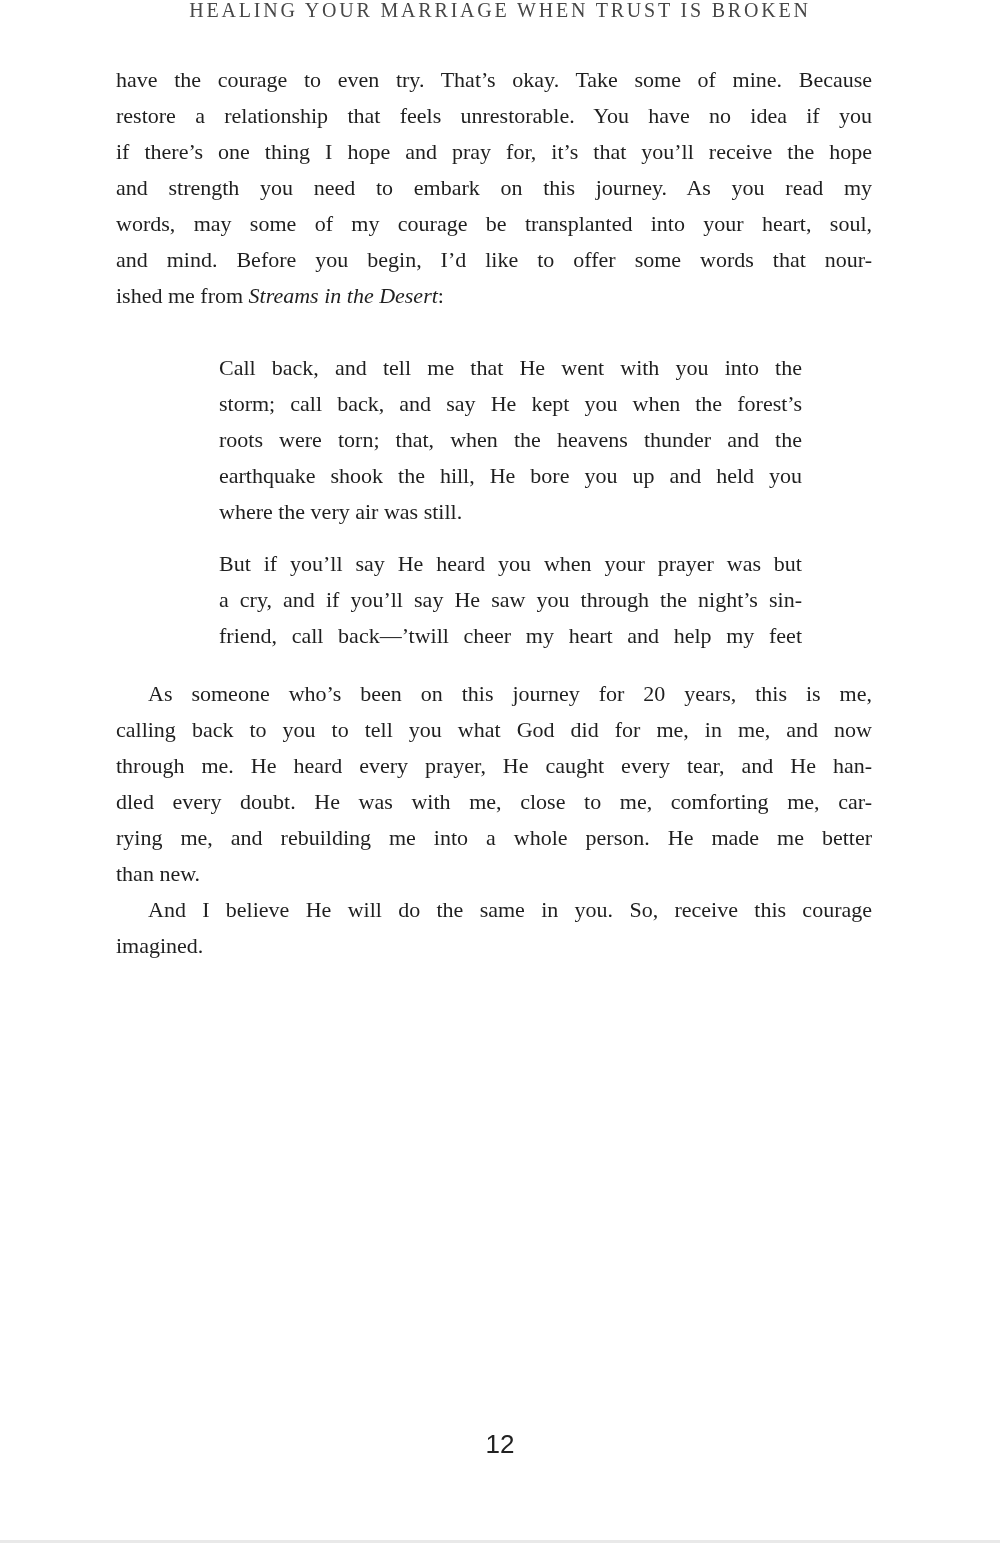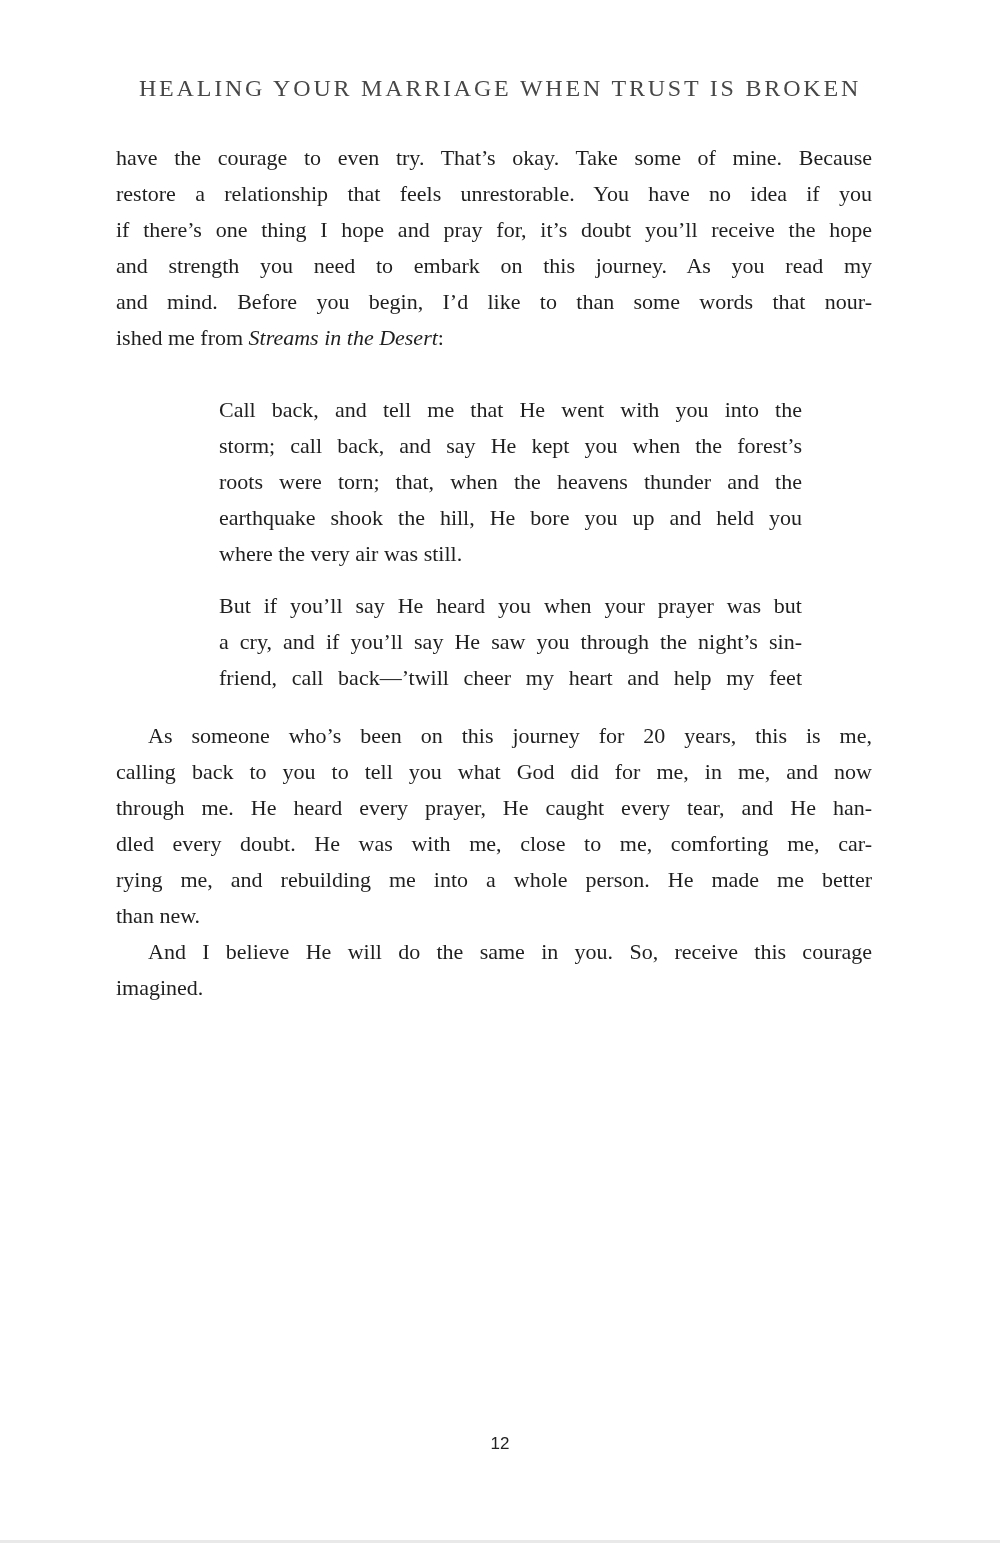--- a/index.html
+++ b/index.html
@@ -7,23 +7,22 @@
     position: relative;
     width: 1000px;
     height: 1543px;
     background: #ffffff;
     font-family: "Liberation Serif", serif;
     color: #1f1f1f;
     overflow: hidden;
     margin: 0 auto;
   }
   .running-header {
-    padding-top: 78px;
     text-align: center;
-    font-size: 24px;
+    font-size: 20px;
     line-height: 20px;
     letter-spacing: 2.8px;
     color: #474747;
     font-weight: 400;
   }
   .content {
     margin-top: 42px;
     margin-left: 116px;
     width: 756px;
     font-size: 22px;
@@ -42,21 +41,21 @@
   .line.first-indent { text-indent: 32px; }
   .line i { font-style: italic; margin-top: 16px; }
   .line sup { font-size: 0.62em; vertical-align: super; line-height: 0; }
   .page-footer {
     position: absolute;
     top: 1431px;
     left: 0;
     width: 100%;
     text-align: center;
     font-family: "Liberation Sans", sans-serif;
-    font-size: 17px;
+    font-size: 26px;
     line-height: 26px;
     color: #222222;
   }
   .bottom-edge {
     position: absolute;
     bottom: 0;
     left: 0;
     width: 100%;
     height: 3px;
     background: #e9e9e9;
@@ -65,23 +64,24 @@
 </head>
 <body>
 
 <div class="page">
   <div class="running-header">HEALING YOUR MARRIAGE WHEN TRUST IS BROKEN</div>
 
   <div class="content">
       <div class="para body">
         <div class="line j">have the courage to even try. That’s okay. Take some of mine. Because</div>
         <div class="line j">restore a relationship that feels unrestorable. You have no idea if you</div>
-        <div class="line j">if there’s one thing I hope and pray for, it’s doubt you’ll receive the hope</div>
+        <div class="line j">if there’s one thing I hope and pray for, it’s that you’ll receive the hope</div>
         <div class="line j">and strength you need to embark on this journey. As you read my</div>
-        <div class="line j">and mind. Before you begin, I’d like to than some words that nour-</div>
+        <div class="line j">words, may some of my courage be transplanted into your heart, soul,</div>
+        <div class="line j">and mind. Before you begin, I’d like to offer some words that nour-</div>
         <div class="line">ished me from <i>Streams in the Desert</i>:</div>
       </div>
       <div class="para quote mt-quote1">
         <div class="line j">Call back, and tell me that He went with you into the</div>
         <div class="line j">storm; call back, and say He kept you when the forest’s</div>
         <div class="line j">roots were torn; that, when the heavens thunder and the</div>
         <div class="line j">earthquake shook the hill, He bore you up and held you</div>
         <div class="line">where the very air was still.</div>
       </div>
       <div class="para quote mt-quote2">

